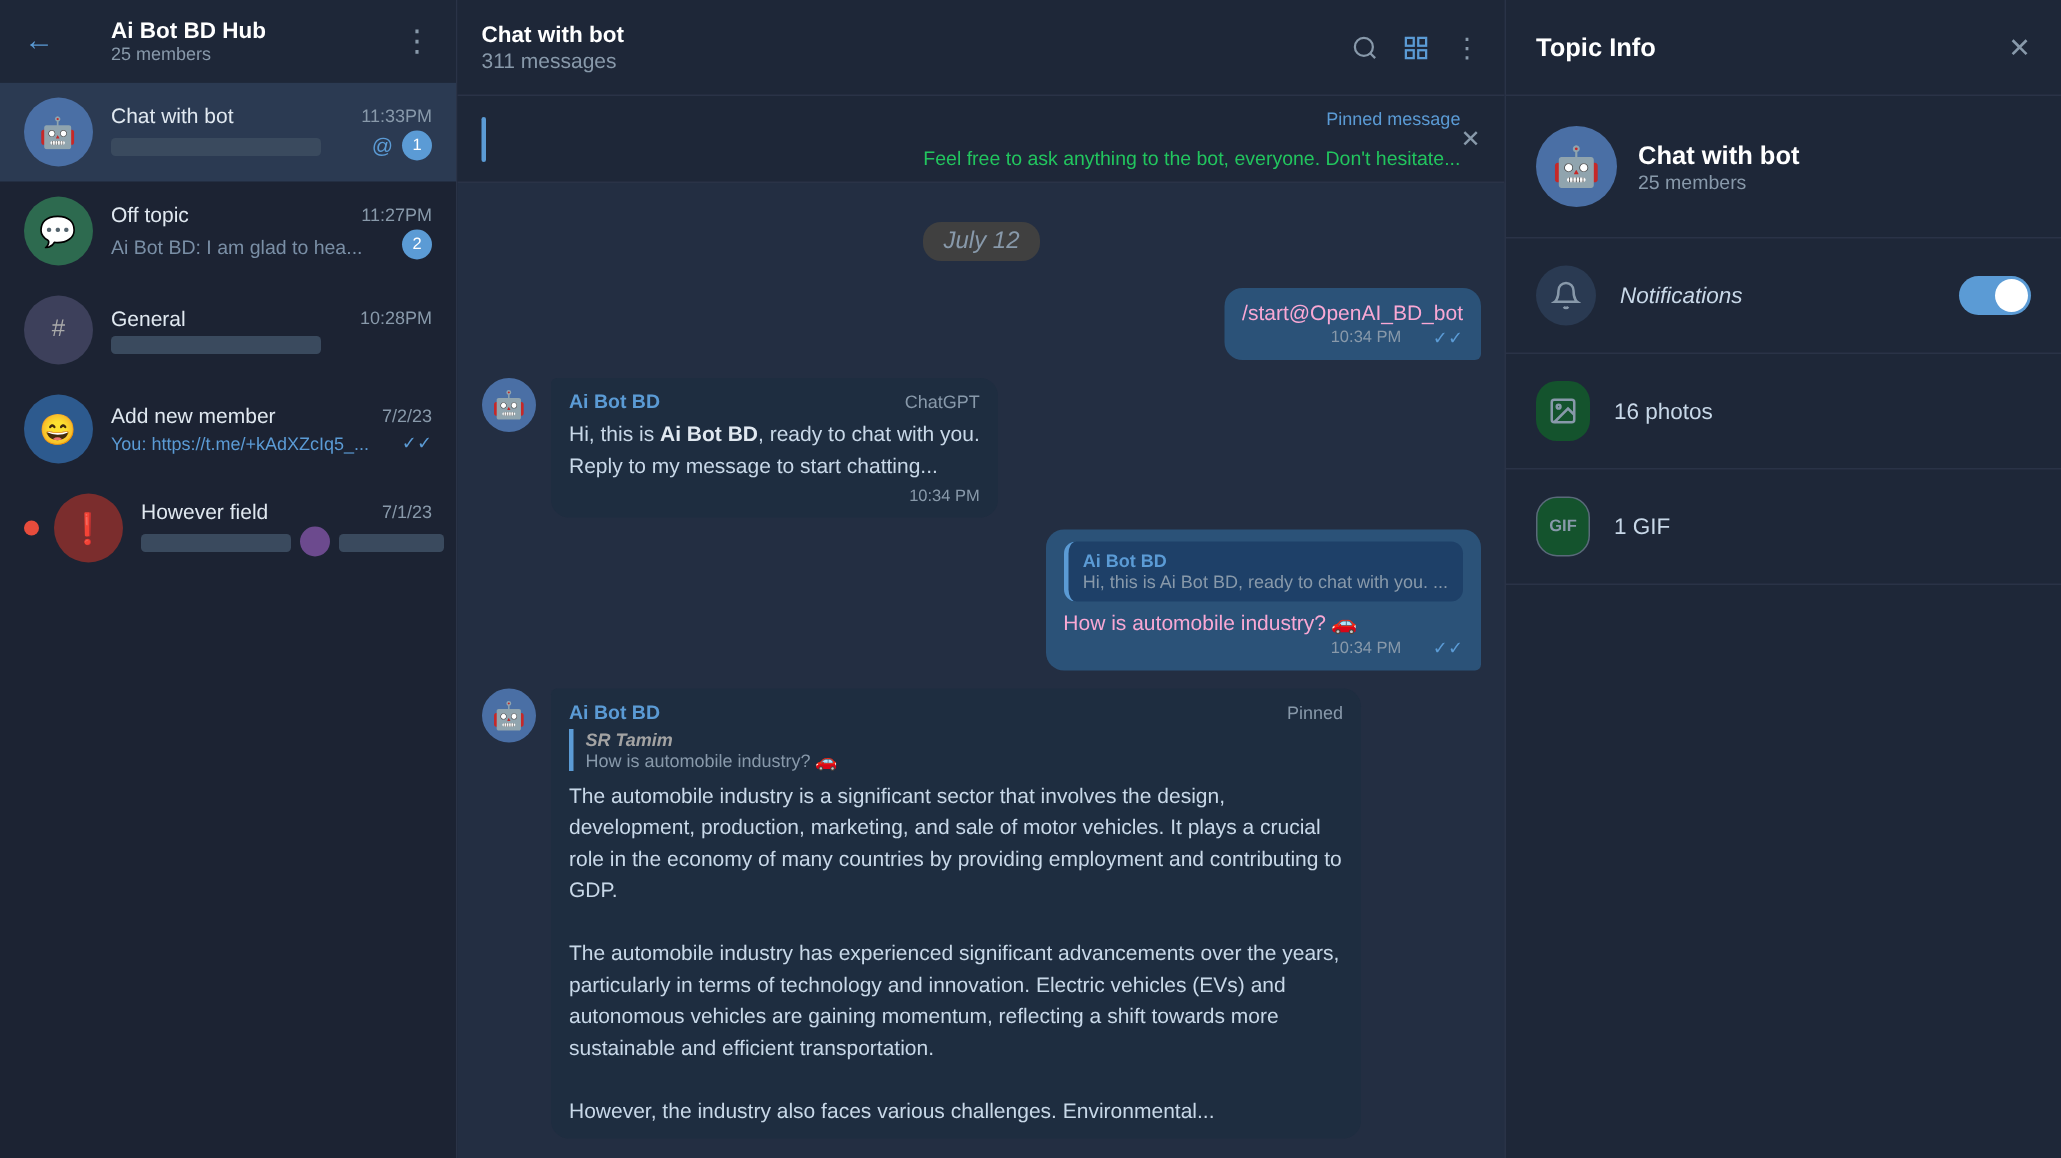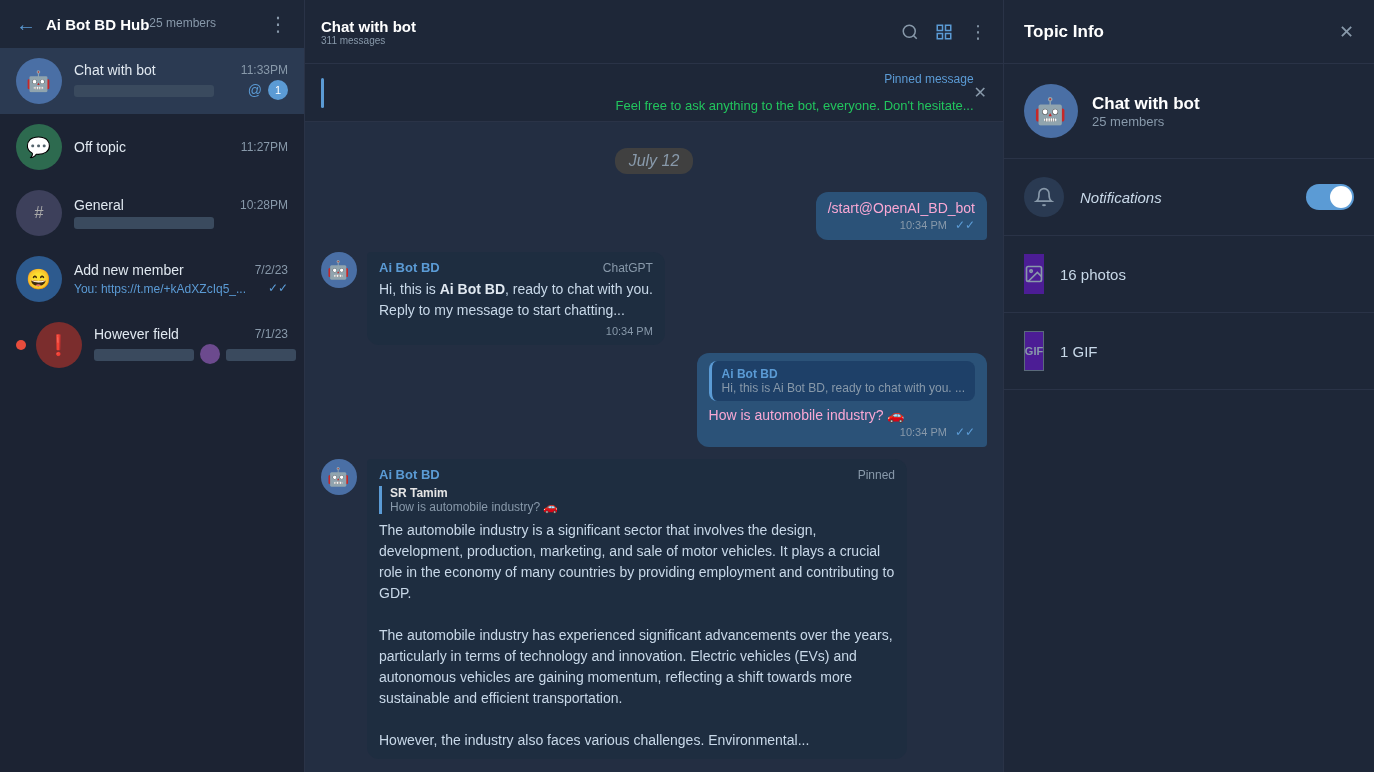--- a/index.html
+++ b/index.html
@@ -24,21 +24,22 @@
     }
     .sidebar-header {
       display: flex;
       align-items: center;
       justify-content: space-between;
       padding: 12px 16px;
       background: #1e2738;
     }
     .sidebar-header-left {
       display: flex;
-      flex-direction: row;
+      flex-direction: column;
+      margin-left: 28px;
     }
     .sidebar-group-name {
       font-size: 15px;
       font-weight: 600;
       color: #fff;
     }
     .sidebar-member-count {
       font-size: 12px;
       color: #8899aa;
     }
@@ -172,21 +173,21 @@
     }
     .chat-header-info {
       flex: 1;
     }
     .chat-header-name {
       font-size: 15px;
       font-weight: 600;
       color: #fff;
     }
     .chat-header-sub {
-      font-size: 10px;
+      font-size: 14px;
       color: #8899aa;
     }
     .chat-header-actions {
       display: flex;
       gap: 16px;
       align-items: center;
     }
     .icon-btn {
       color: #8899aa;
       cursor: pointer;
@@ -269,21 +270,21 @@
       position: relative;
     }
     .msg-text {
       font-size: 14px;
       color: #f9a8d4;
     }
     .msg-meta {
       display: flex;
       align-items: center;
       justify-content: flex-end;
-      gap: 8px;
+      gap: 21px;
       margin-top: 2px;
     }
     .msg-time {
       font-size: 11px;
       color: #8899aa;
     }
     .msg-check {
       color: #5b9bd5;
       font-size: 12px;
     }
@@ -334,22 +335,23 @@
     .msg-body strong { color: #e0e8f0; }
 
     
     .msg-reply-preview {
       border-left: 3px solid #5b9bd5;
       padding-left: 8px;
       margin-bottom: 6px;
     }
     .msg-reply-author {
       font-size: 12px;
-      color: #e5e5e5;
+      color: #a3a3a3;
       font-weight: 600;
+      font-style: italic;
     }
     .msg-reply-text {
       font-size: 12px;
       color: #8899aa;
     }
 
     
     .msg-out-reply .msg-quote {
       background: #1e4068;
       border-radius: 8px;
@@ -489,24 +491,24 @@
       transition: right 0.2s;
     }
     .topic-media-row {
       display: flex;
       align-items: center;
       padding: 18px 20px;
       border-bottom: 1px solid #2a3347;
       cursor: pointer;
     }
     .topic-media-icon {
-      width: 20px;
+      width: 36px;
       height: 40px;
-      border-radius: 0;
-      background: #4c1d95;
+      border-radius: 14px;
+      background: #14532d;
       display: flex;
       align-items: center;
       justify-content: center;
       margin-right: 16px;
       font-size: 18px;
       flex-shrink: 0;
     }
     .topic-media-label {
       font-size: 15px;
       color: #c8d8e8;
@@ -550,20 +552,24 @@
         </div>
       </div>
     </div>
 
     <div class="sidebar-item">
       <div class="sidebar-item-avatar chat">💬</div>
       <div class="sidebar-item-content">
         <div class="sidebar-item-top">
           <span class="sidebar-item-name">Off topic</span>
           <span class="sidebar-item-time">11:27PM</span>
+        </div>
+        <div class="sidebar-item-bottom">
+          <span class="sidebar-item-preview">Ai Bot BD: I am glad to hea...</span>
+          <span class="badge">2</span>
         </div>
       </div>
     </div>
 
     <div class="sidebar-item">
       <div class="sidebar-item-avatar general">#</div>
       <div class="sidebar-item-content">
         <div class="sidebar-item-top">
           <span class="sidebar-item-name">General</span>
           <span class="sidebar-item-time">10:28PM</span>

